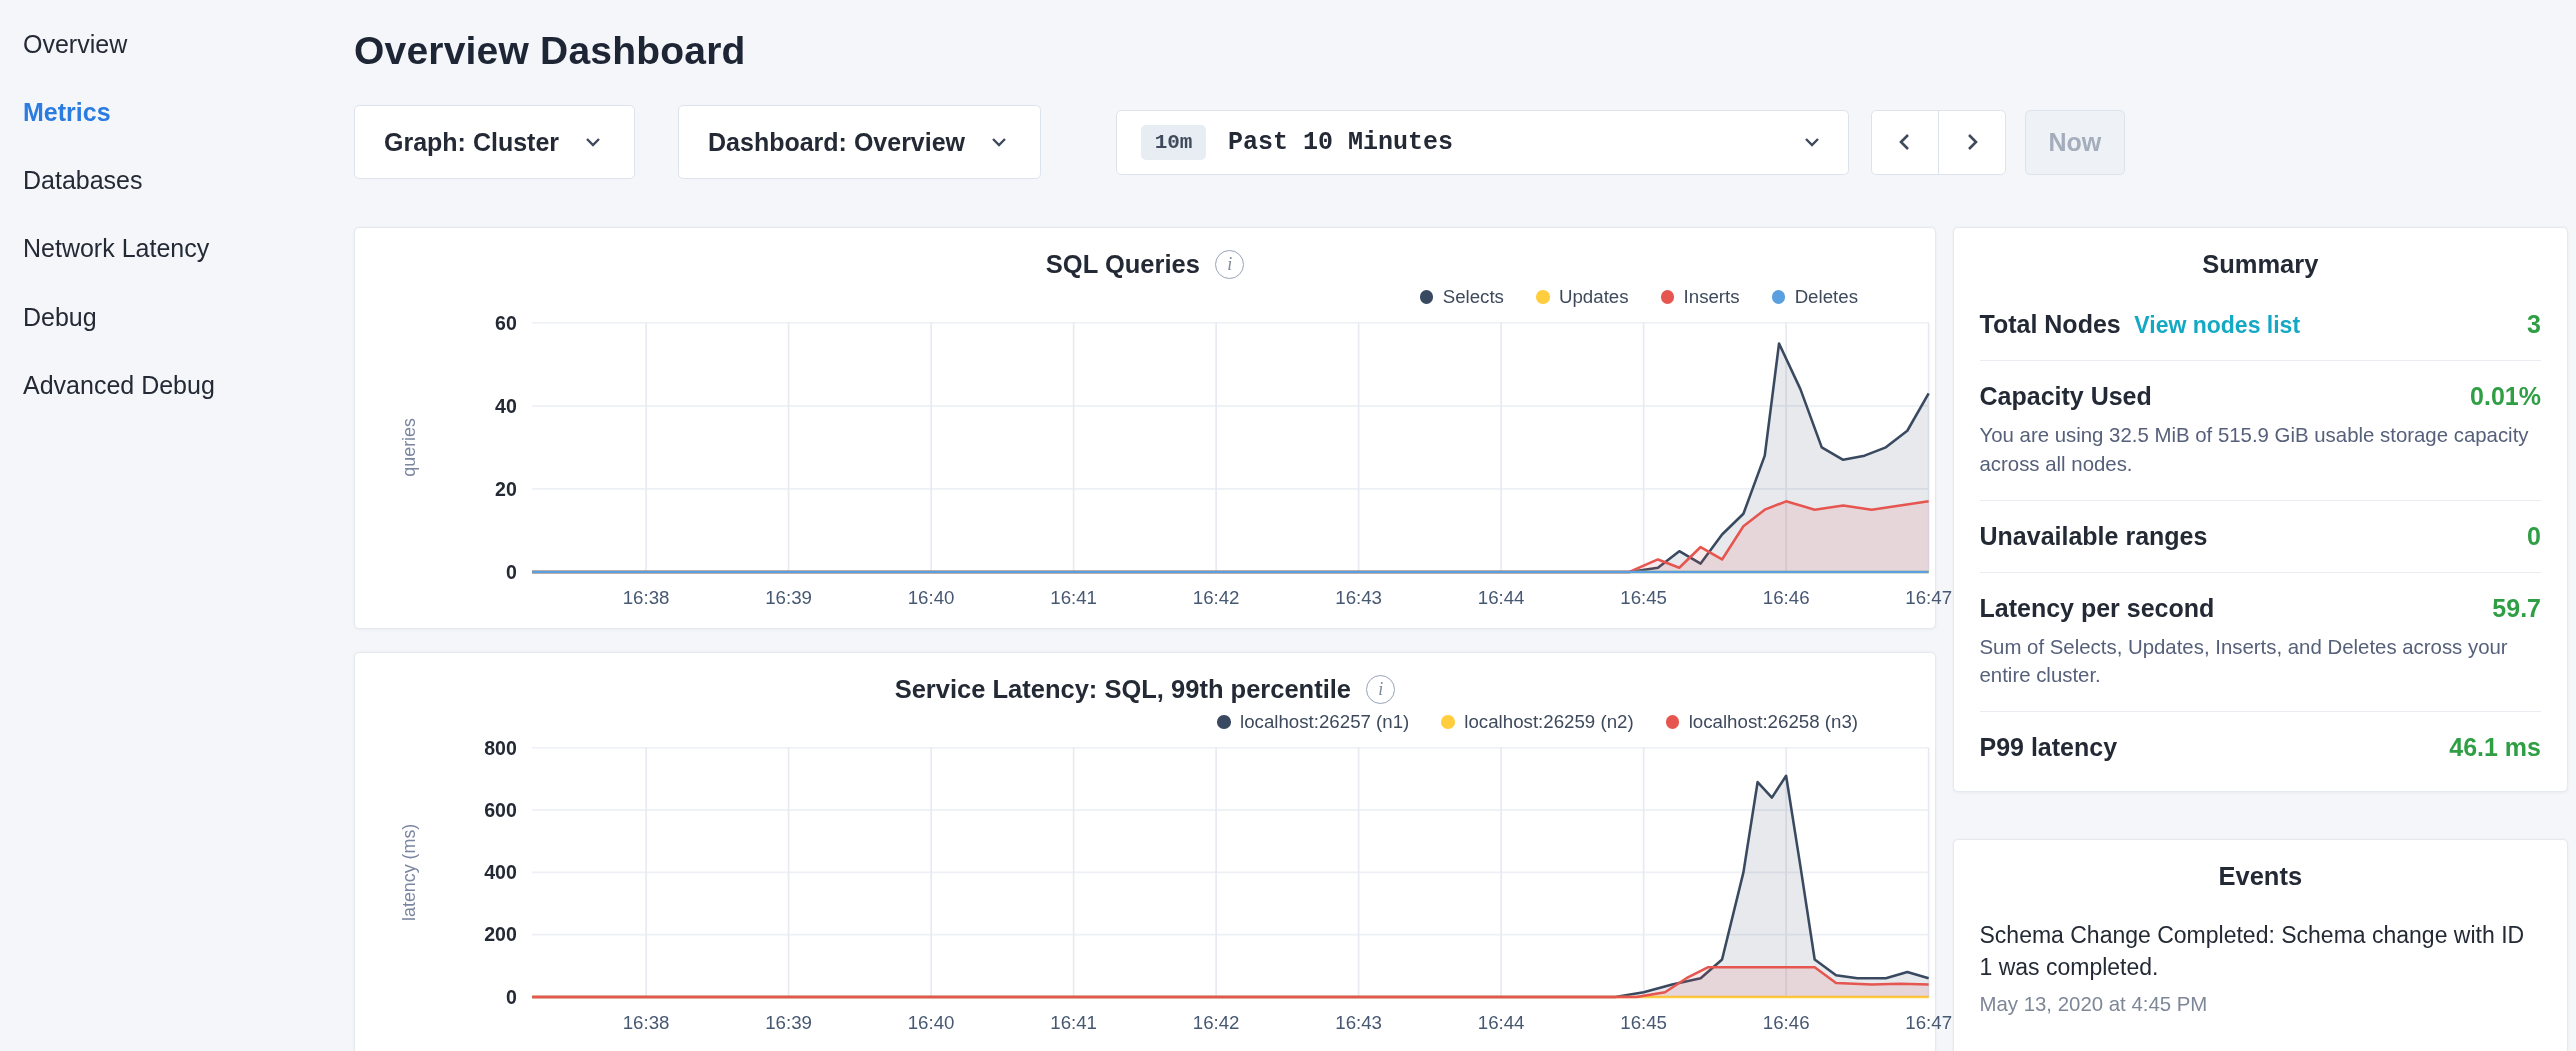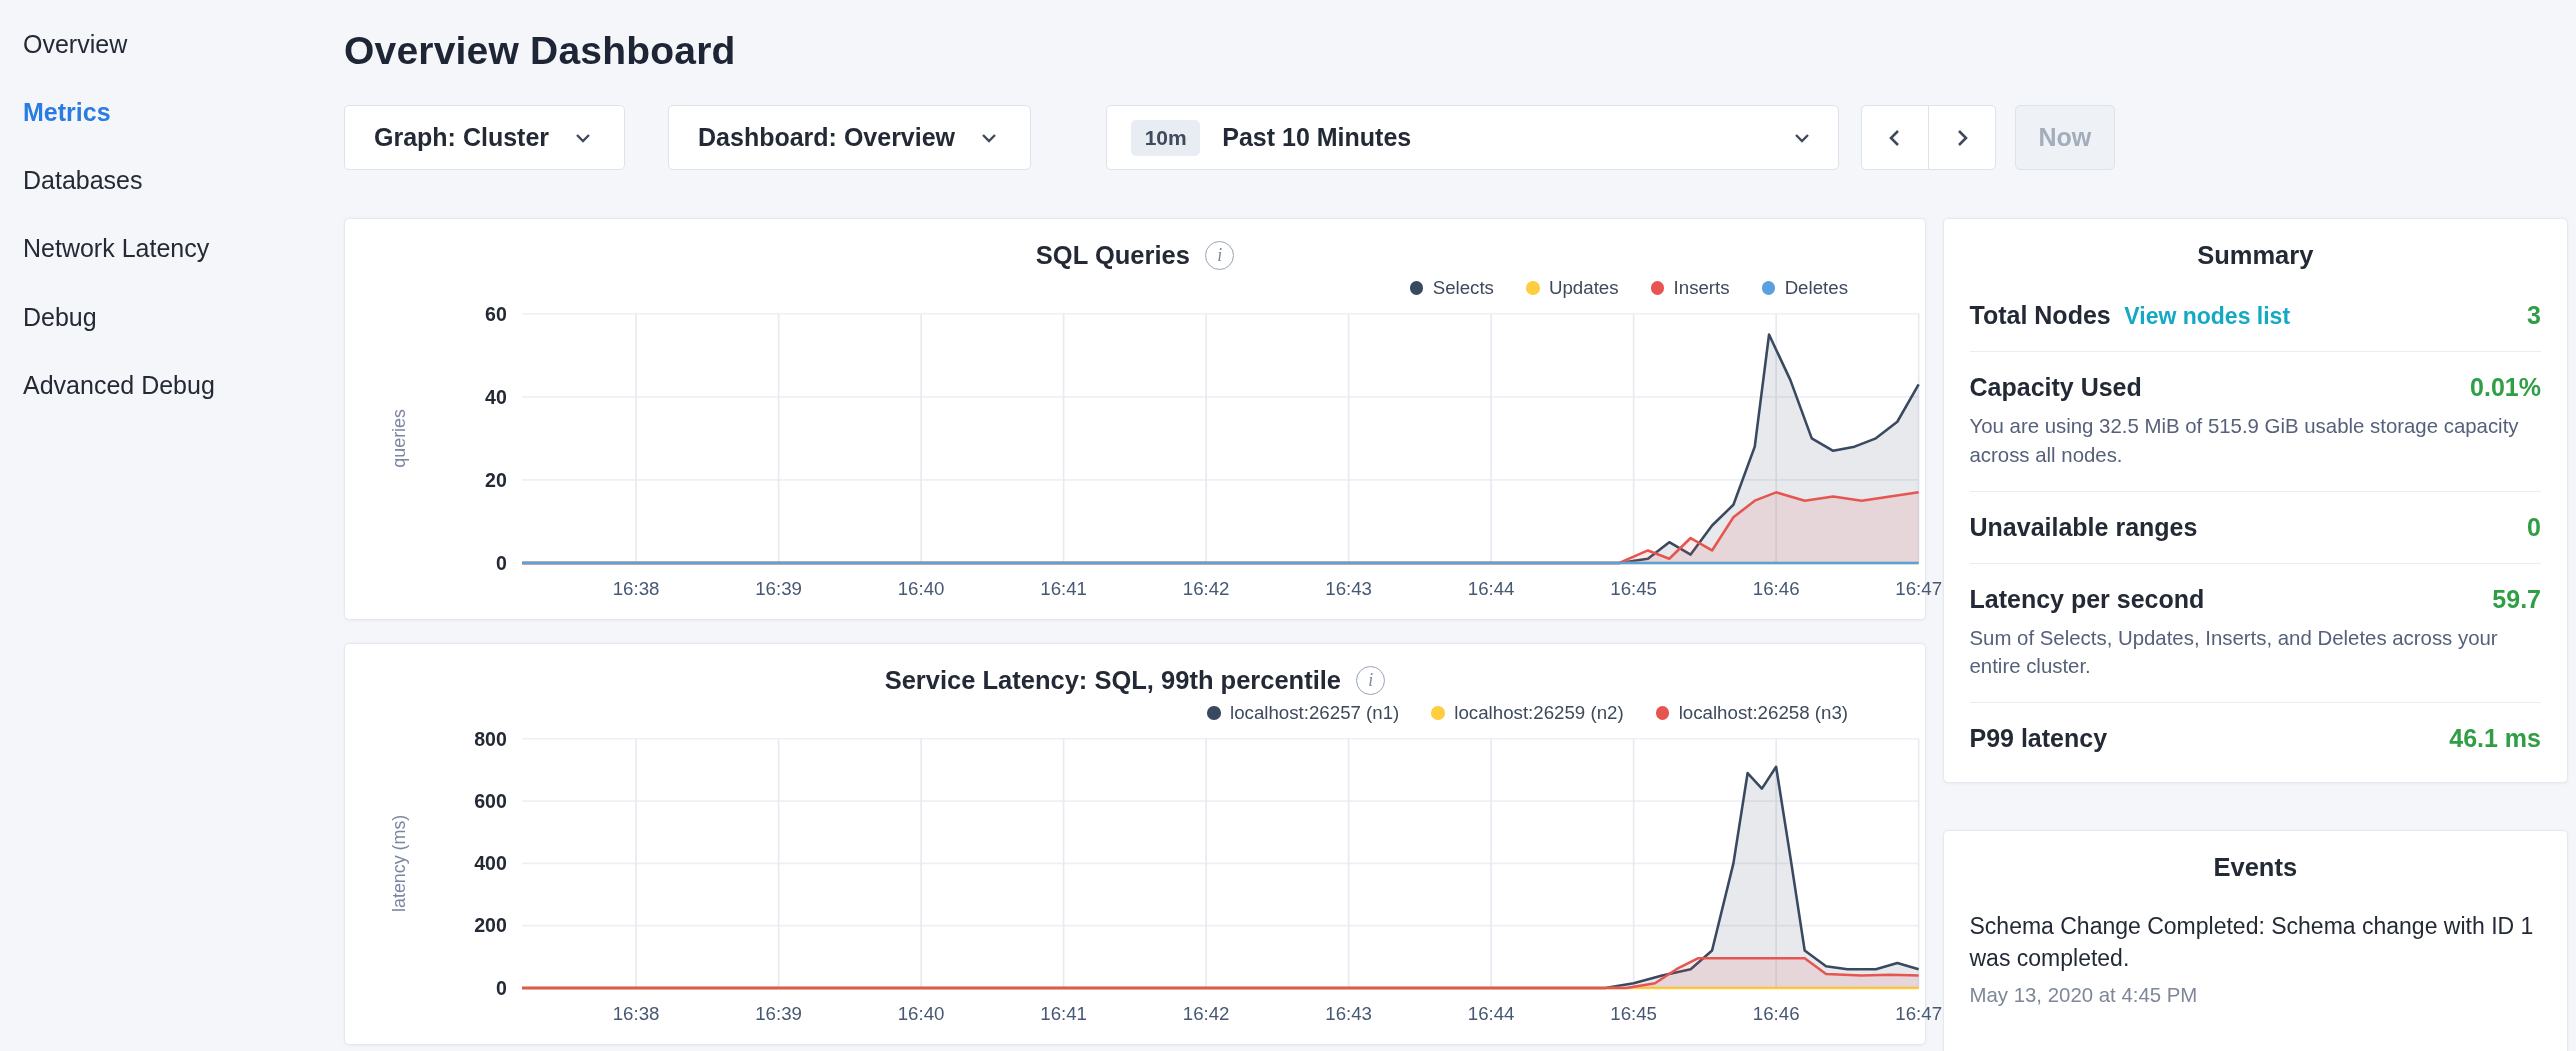--- a/index.html
+++ b/index.html
@@ -7,41 +7,41 @@
     --green:#2f9e44;
     --teal:#13a8c4;
     --text:#242a35;
     --muted:#56607a;
     --border:#dde3ec;
     --card-border:#e4e9f0;
   }
   *{margin:0;padding:0;box-sizing:border-box;}
   html,body{width:2576px;height:1051px;overflow:hidden;}
   body{background:#f4f6fa;color:var(--text);font-family:"Liberation Sans",sans-serif;}
-  .app{display:flex;width:100%;height:100%;}
+  .app{display:flex;width:100%;height:100%;gap:10px;}
 
   
   .sidebar{width:344px;flex:none;padding:10.2px 0 0 23px;}
   .sidebar-item{display:block;padding:19.6px 0;font-size:25px;color:var(--text);cursor:pointer;text-decoration:none;}
   .sidebar-item.active{color:var(--accent);font-weight:700;}
 
   
   .main{flex:1;padding-top:29px;min-width:0;}
   .page-title{font-size:39px;font-weight:700;color:#1e2636;letter-spacing:0.2px;}
 
   .controls-row{display:flex;align-items:center;margin-top:32px;}
-  .dropdown-btn{height:65px;padding:0 29px;background:#fff;border:0.9px solid var(--border);
+  .dropdown-btn{height:74px;padding:0 29px;background:#fff;border:0.9px solid var(--border);
     border-radius:5.1px;font-size:25px;font-weight:700;color:var(--text);
     display:flex;align-items:center;gap:22px;cursor:pointer;font-family:inherit;}
   .dropdown-btn + .dropdown-btn{margin-left:43px;}
   .chev{width:24px;height:24px;flex:none;color:#3e4a5c;}
 
   .time-controls{display:flex;align-items:center;margin-left:75px;}
   .time-dropdown{width:733px;height:65px;background:#fff;border:0.9px solid var(--border);
-    border-radius:5.1px;display:flex;align-items:center;padding:0 24px;gap:22px;cursor:pointer;font-family:Liberation Sans, sans-serif;}
+    border-radius:5.1px;display:flex;align-items:center;padding:0 24px;gap:22px;cursor:pointer;font-family:Liberation Mono, monospace;}
   .time-badge{background:#e8edf3;border-radius:5.1px;padding:6px 13.6px;font-size:21px;font-weight:700;color:#3f4a5c;}
   .time-label{font-size:25px;font-weight:700;color:var(--text);}
   .time-dropdown .chev{margin-left:auto;}
 
   .arrow-group{display:flex;margin-left:22px;}
   .arrow-btn{width:68px;height:65px;background:#fff;border:0.9px solid var(--border);
     display:flex;align-items:center;justify-content:center;cursor:pointer;color:#2c3444;font-family:inherit;}
   .arrow-btn:first-child{border-radius:5.1px 0 0 5.1px;}
   .arrow-btn:last-child{border-radius:0 5.1px 5.1px 0;margin-left:-0.9px;}
   .arrow-btn[disabled]{color:#c3cbd7;cursor:default;}

